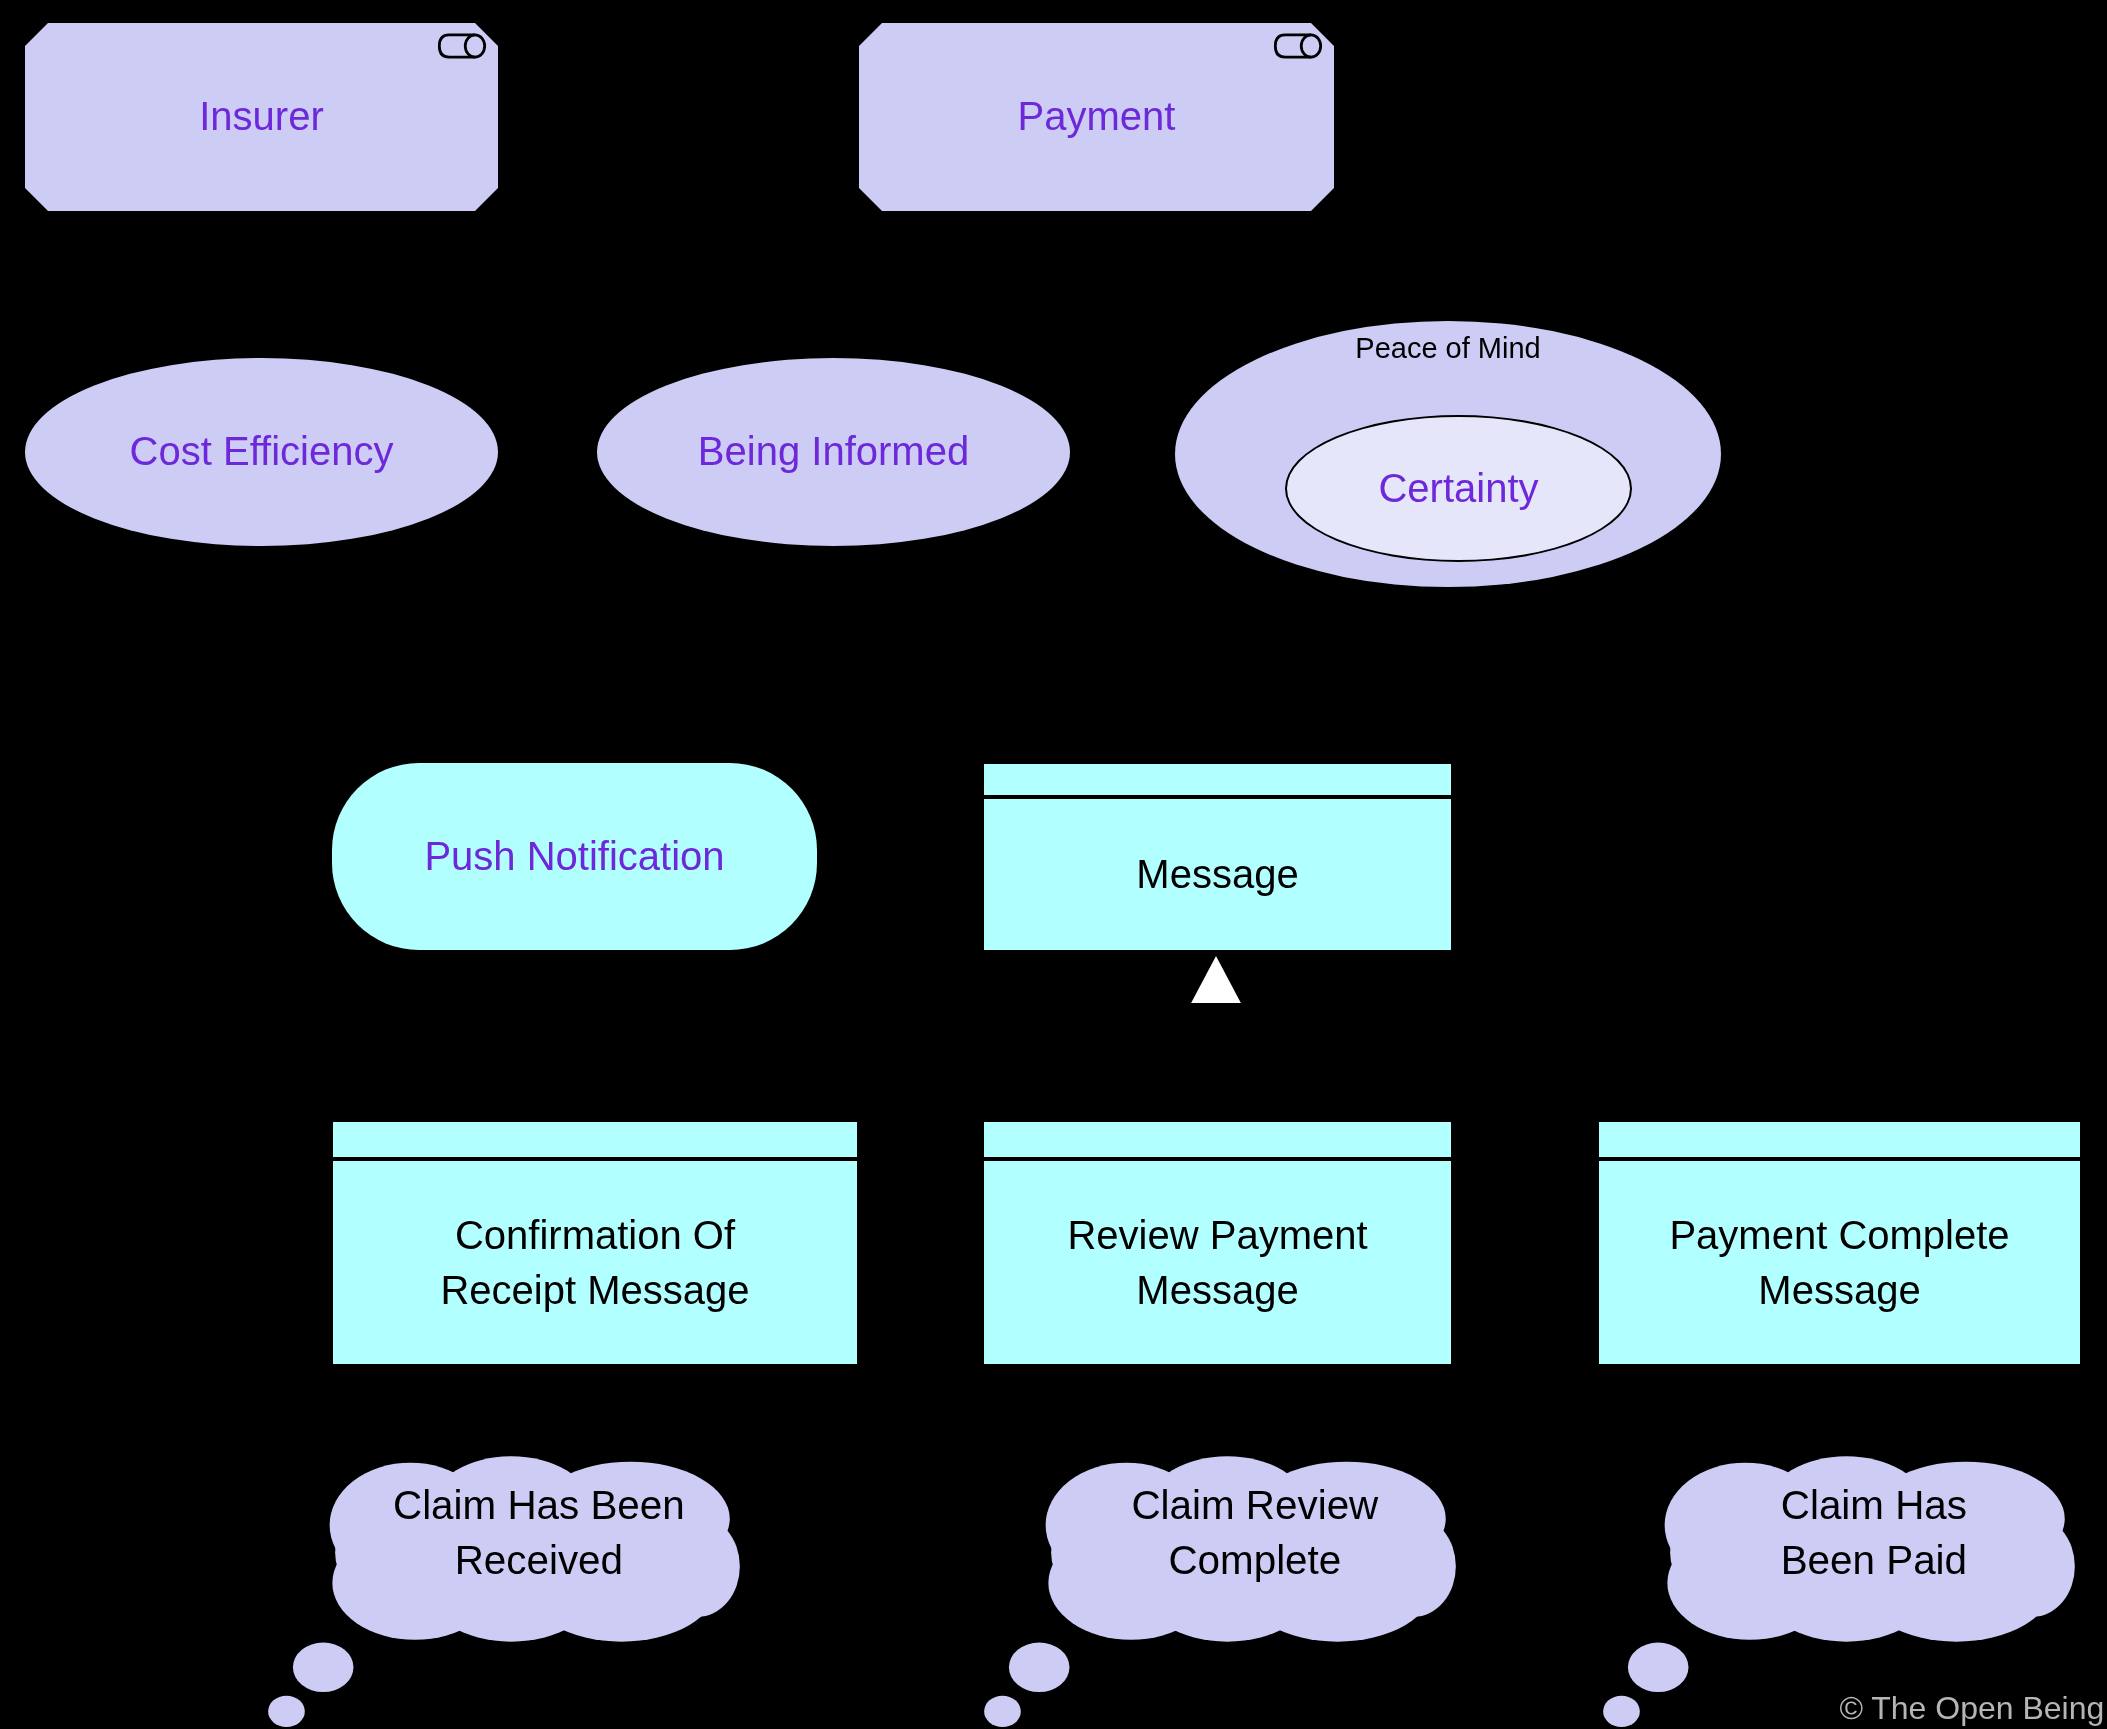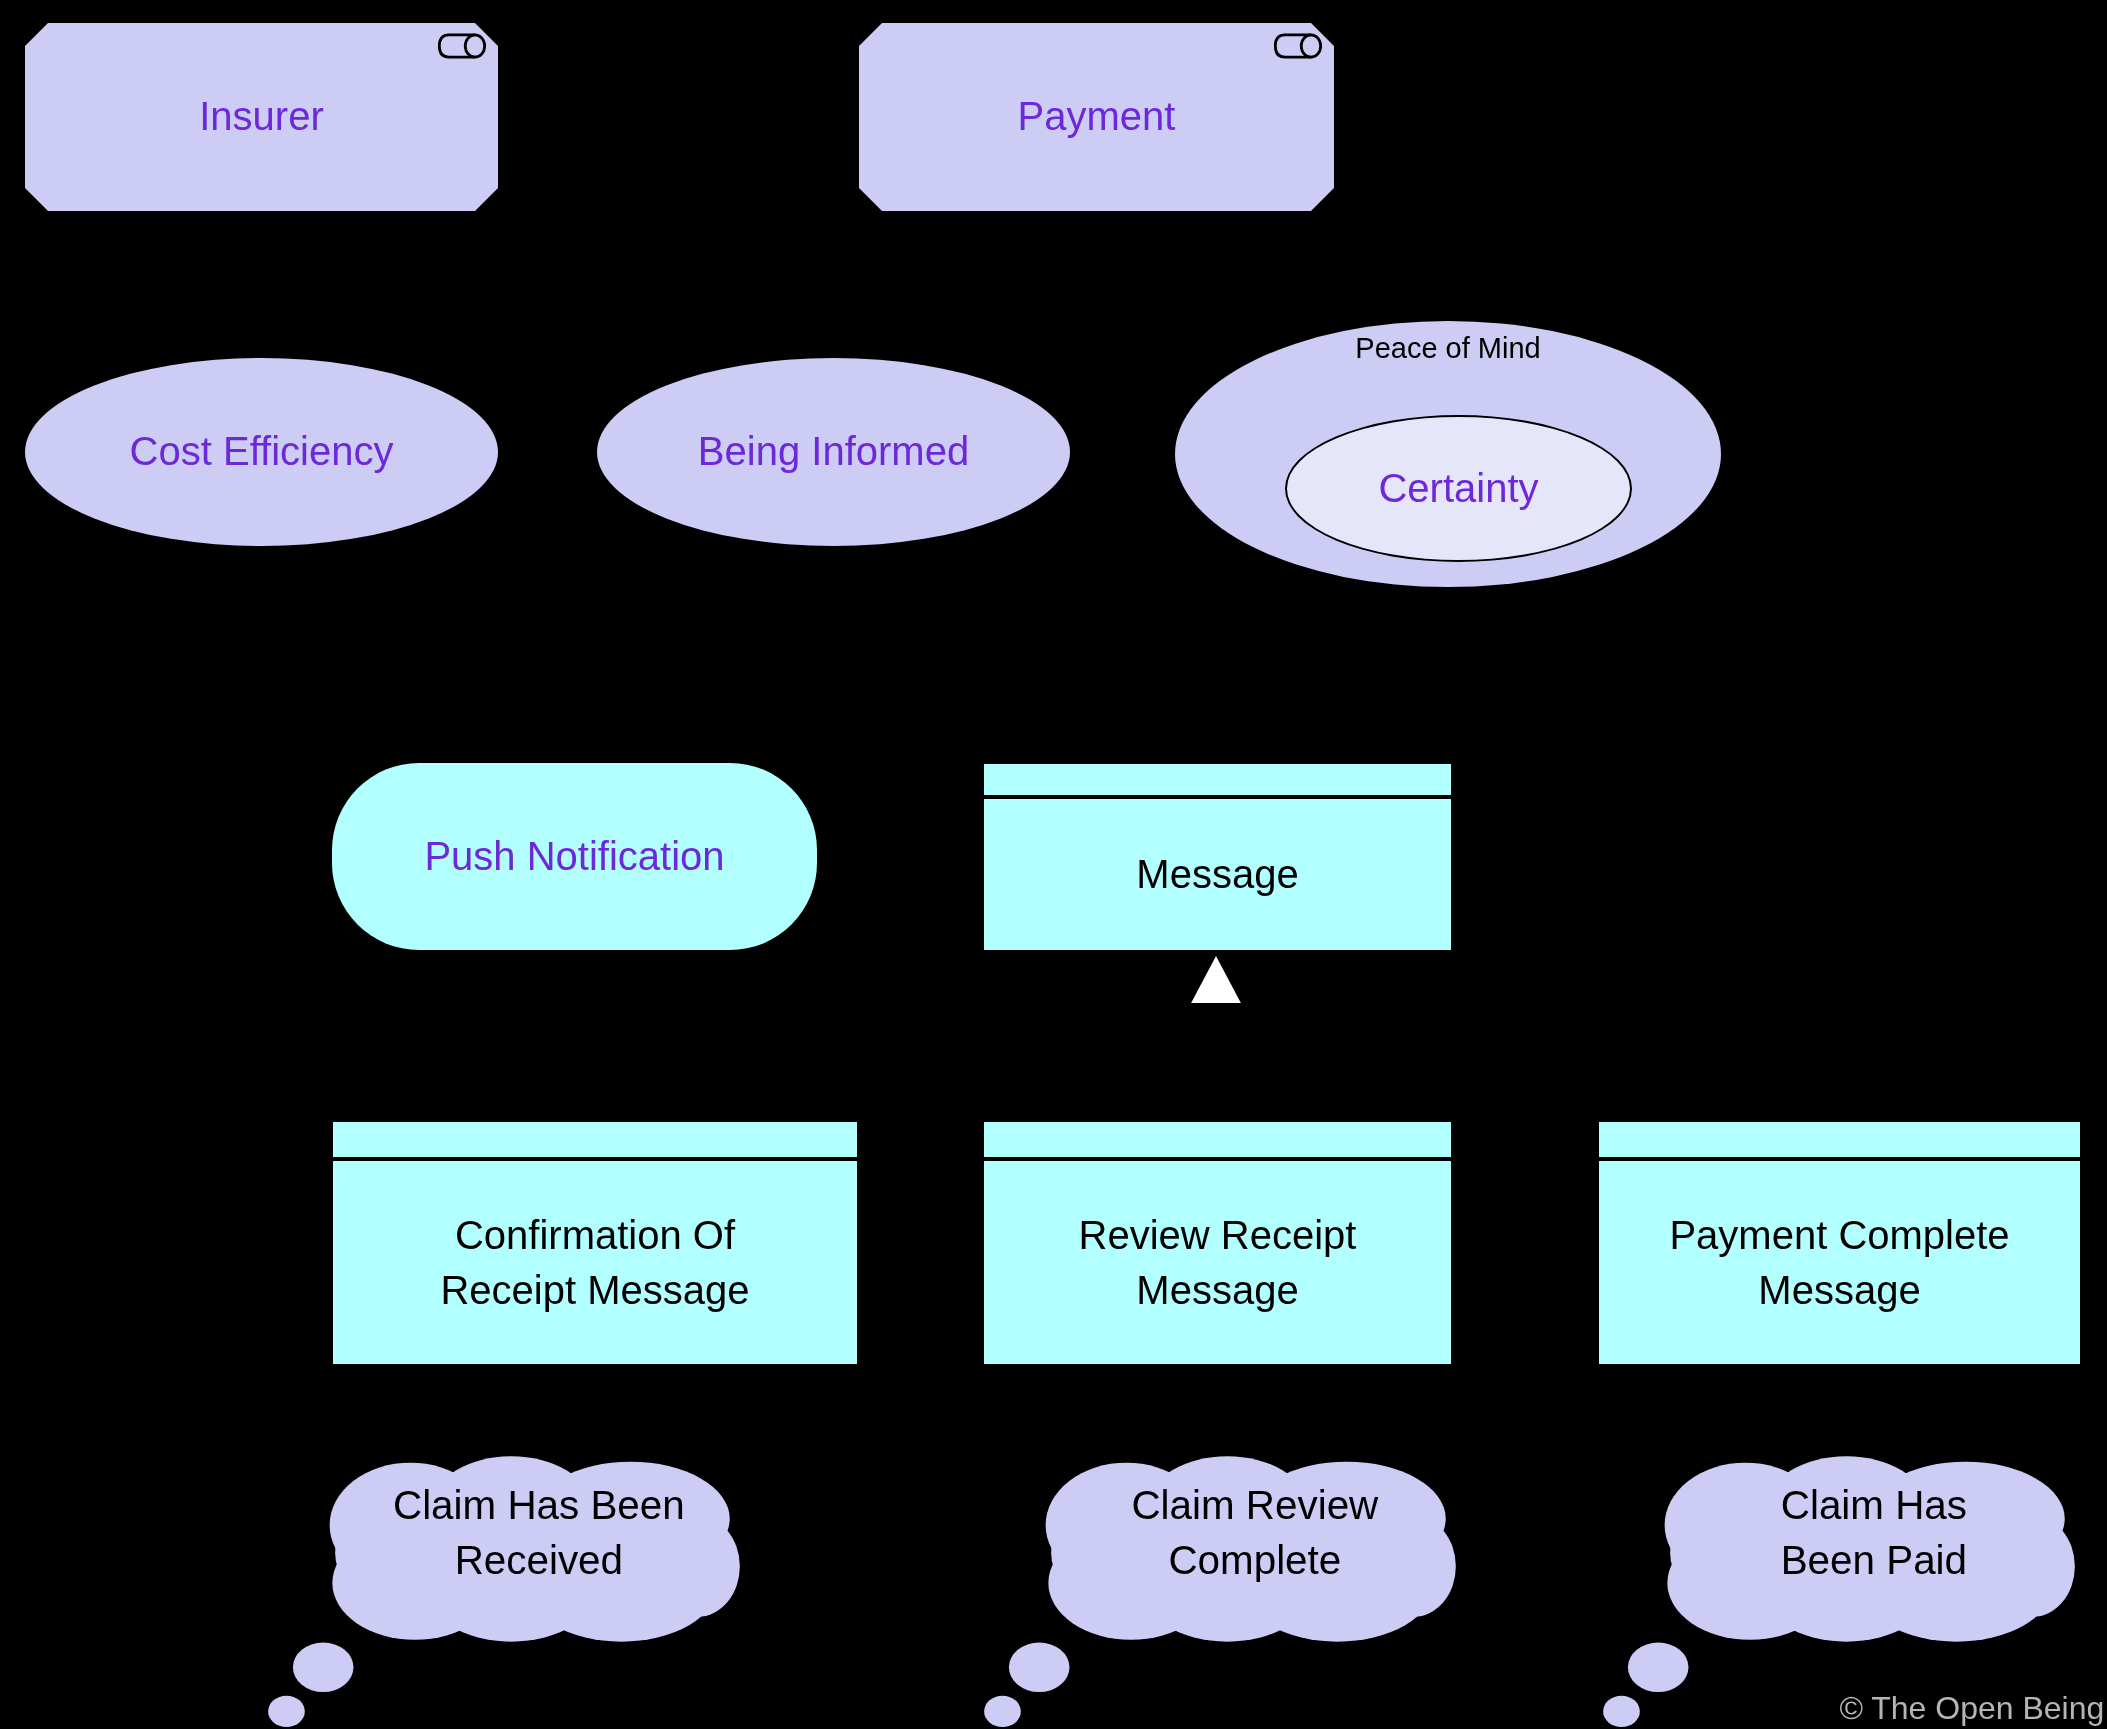--- a/index.html
+++ b/index.html
@@ -139,21 +139,21 @@
       <span>Confirmation Of</span>
       <span>Receipt Message</span>
     </div>
   </div>
 </div>
 
 <div class="abs biz-object tall" style="left:984px;top:1122px;width:467px;height:242px;">
   <div class="band"></div>
   <div class="body">
     <div class="lines">
-      <span>Review Receipt</span>
+      <span>Review Payment</span>
       <span>Message</span>
     </div>
   </div>
 </div>
 
 <div class="abs biz-object tall" style="left:1599px;top:1122px;width:481px;height:242px;">
   <div class="band"></div>
   <div class="body">
     <div class="lines">
       <span>Payment Complete</span>

